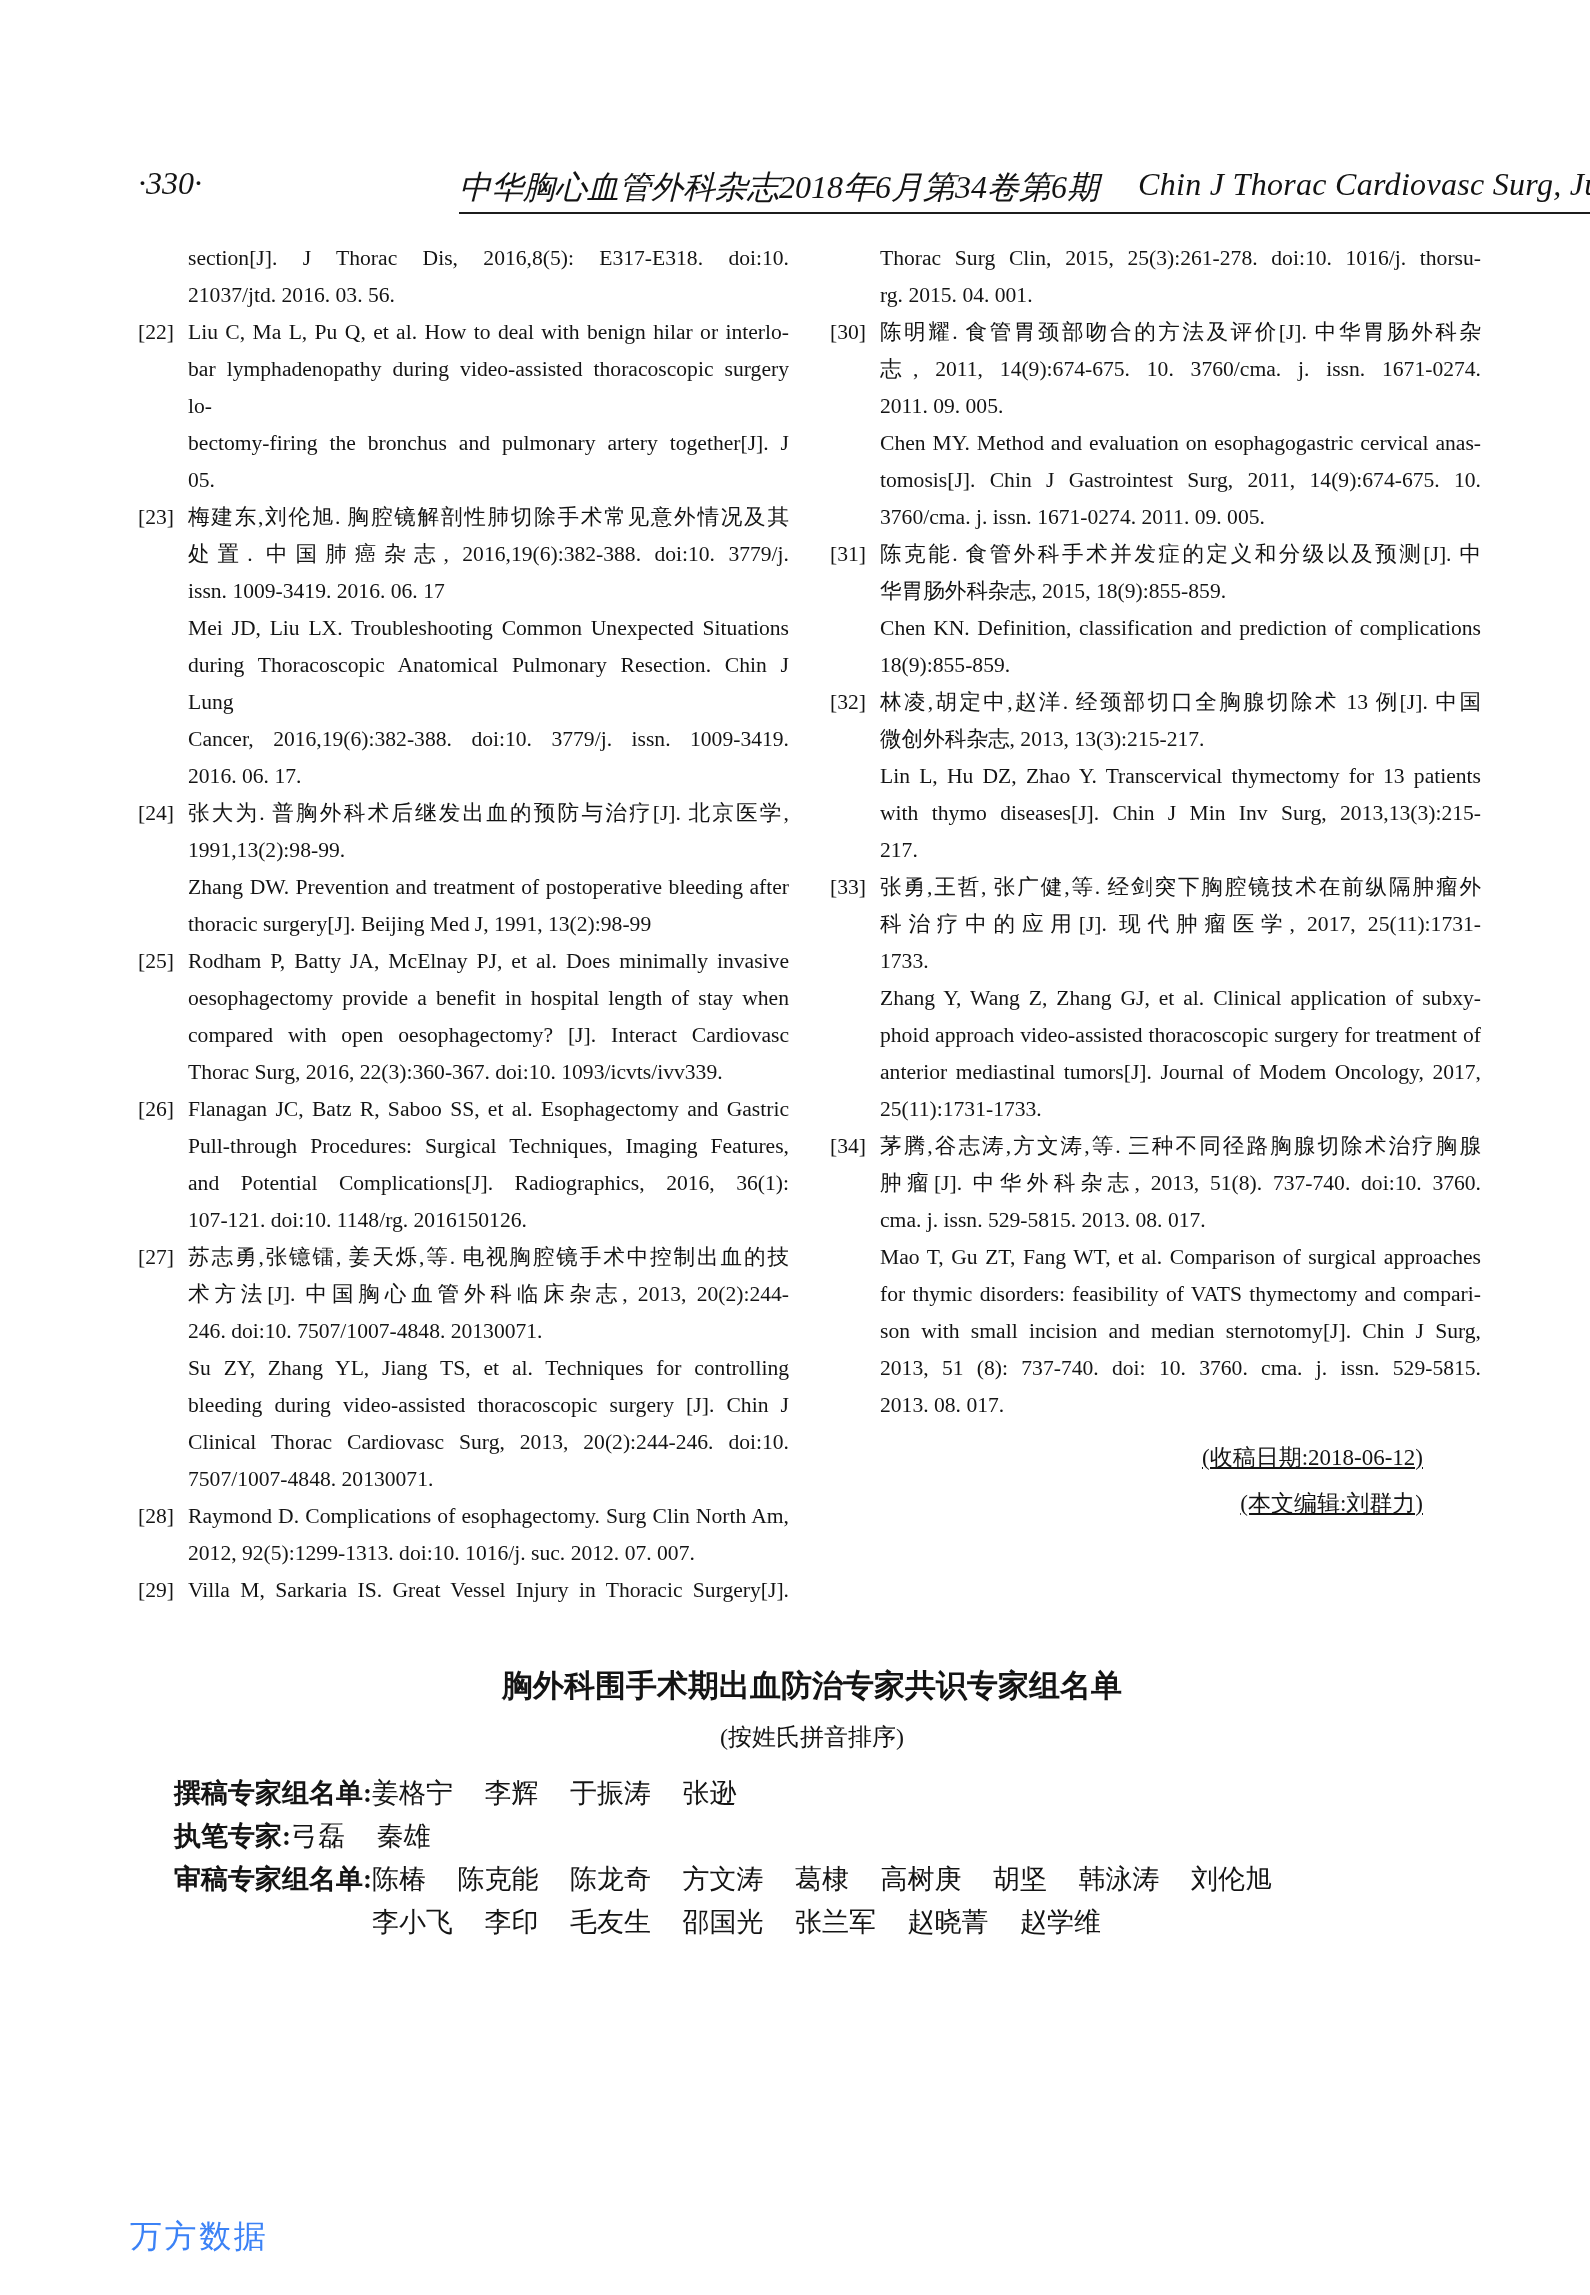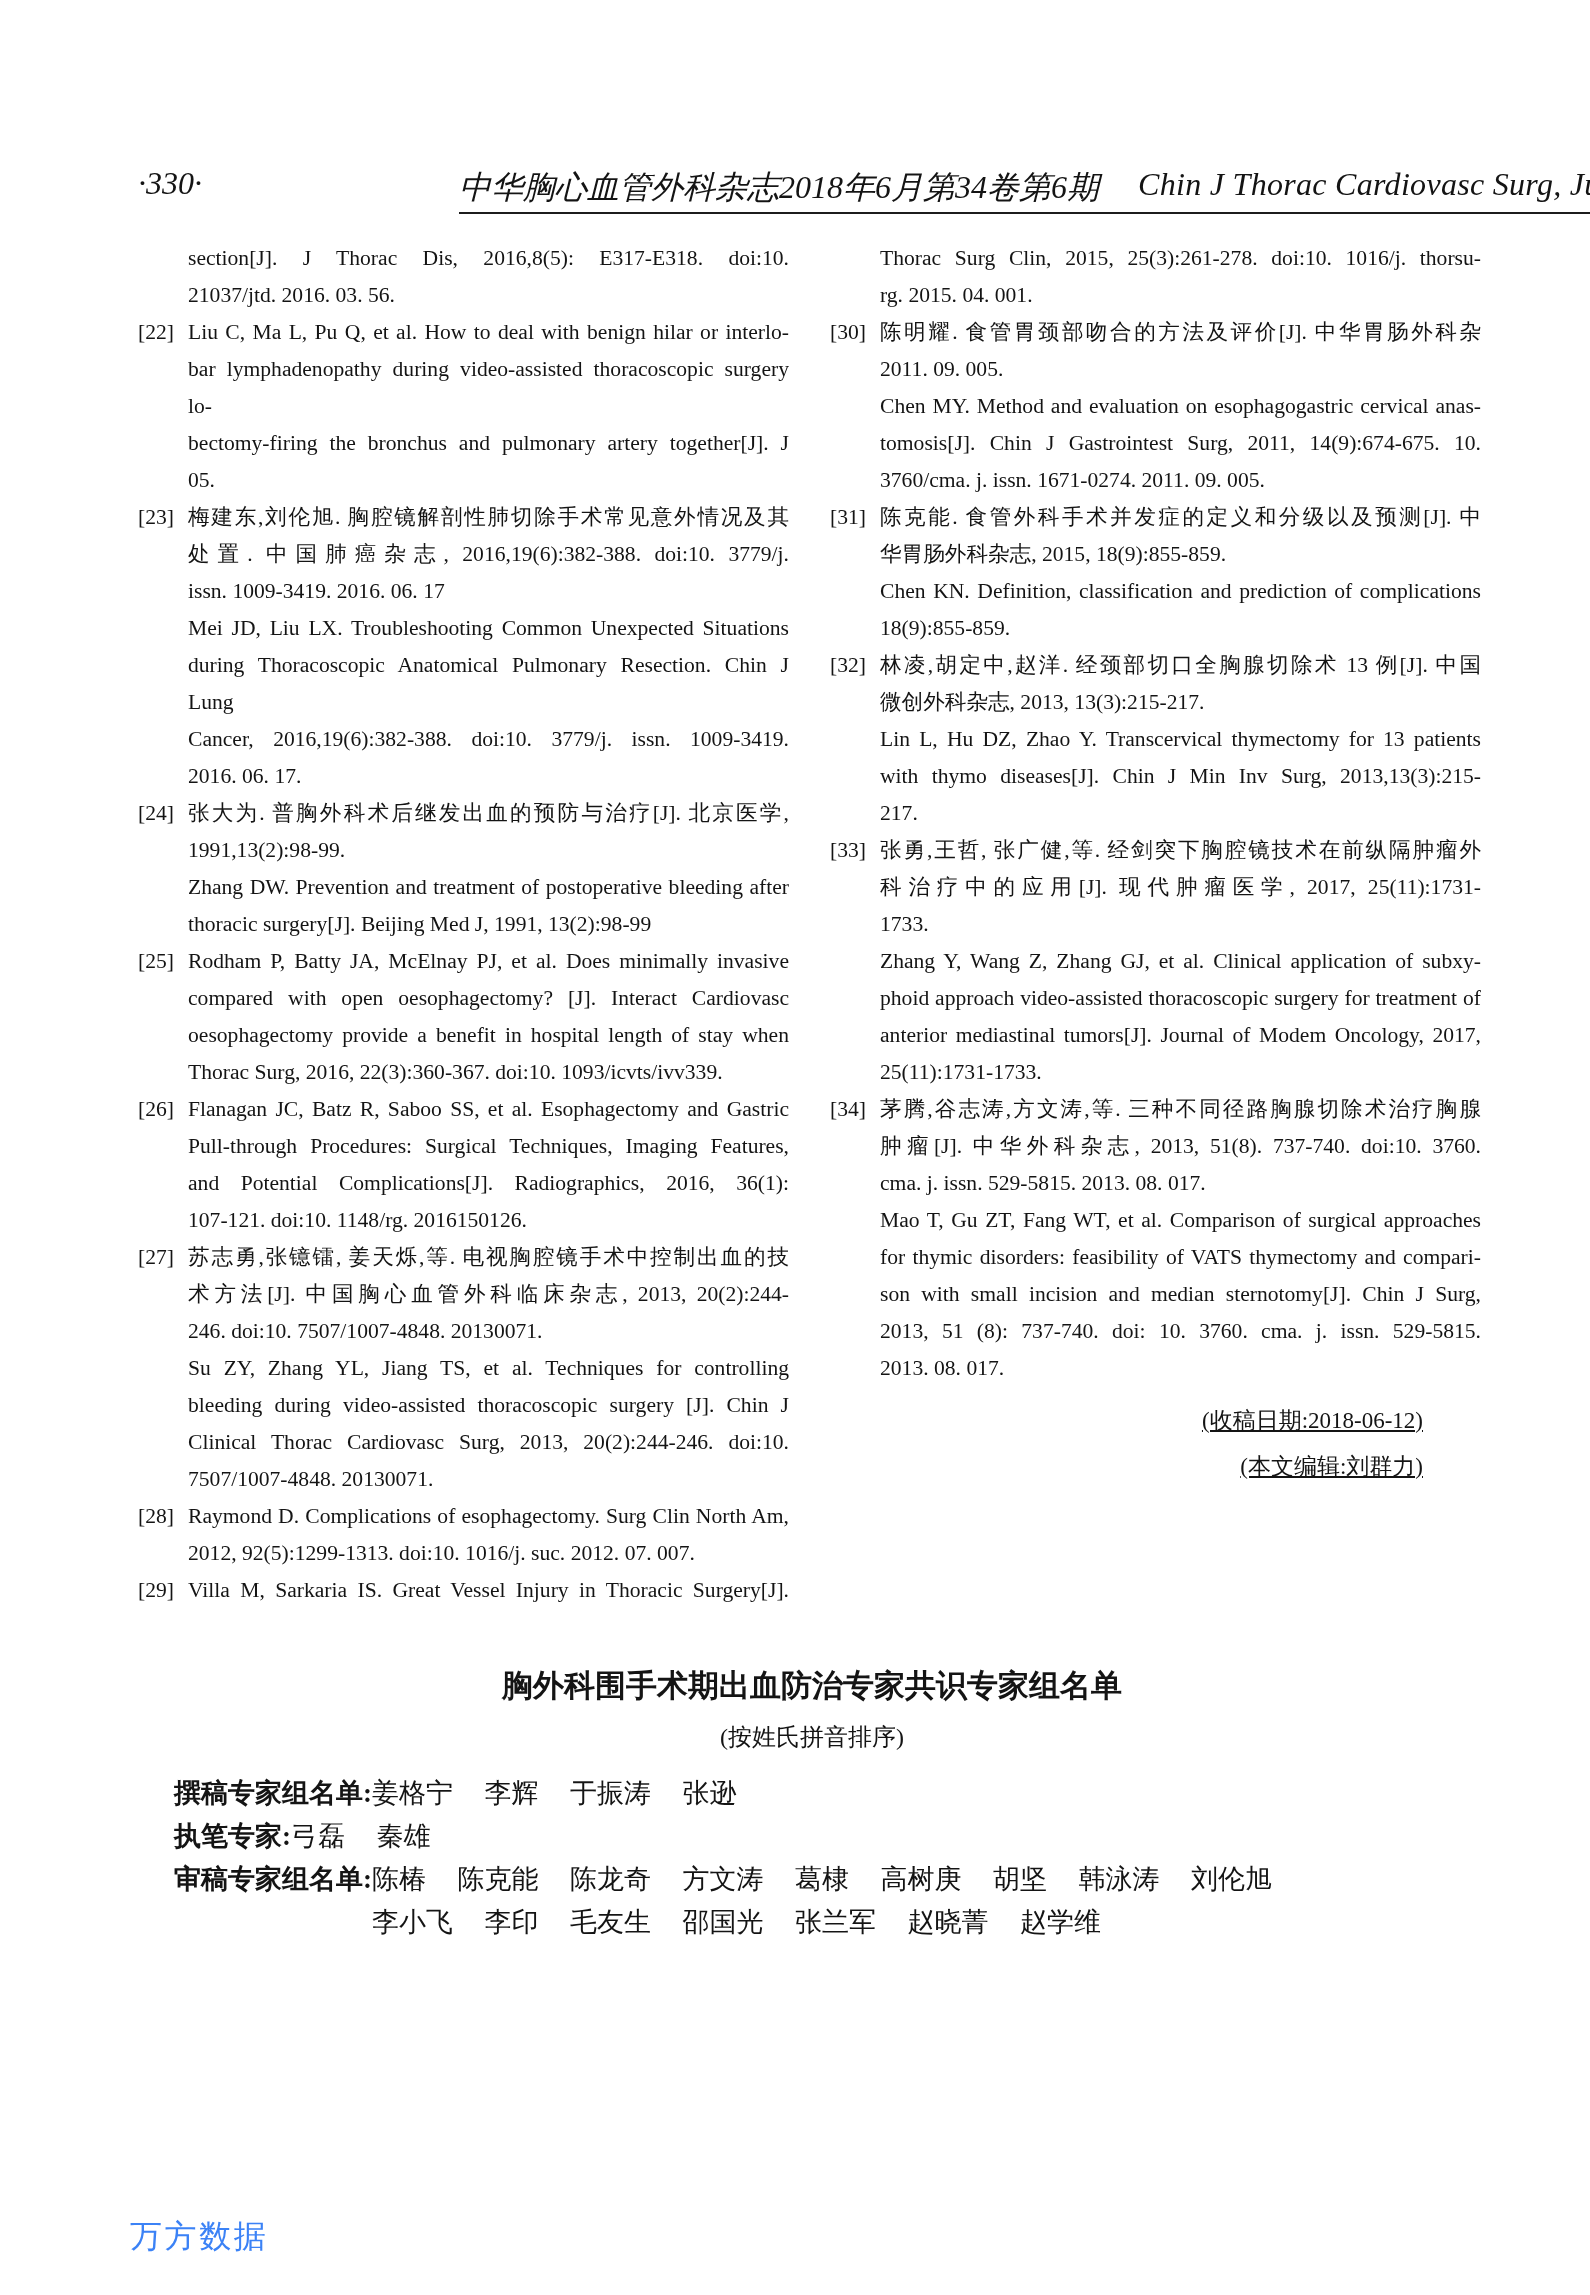--- a/index.html
+++ b/index.html
@@ -118,22 +118,22 @@
         </div>
         <div class="ref-para">
           <div class="ref-line">Zhang DW. Prevention and treatment of postoperative bleeding after</div>
           <div class="ref-line last">thoracic surgery[J]. Beijing Med J, 1991, 13(2):98-99</div>
         </div>
       </div>
       <div class="ref">
         <span class="ref-num">[25]</span>
         <div class="ref-para">
           <div class="ref-line">Rodham P, Batty JA, McElnay PJ, et al. Does minimally invasive</div>
+          <div class="ref-line">oesophagectomy provide a benefit in hospital length of stay when</div>
           <div class="ref-line">compared with open oesophagectomy? [J]. Interact Cardiovasc</div>
-          <div class="ref-line">oesophagectomy provide a benefit in hospital length of stay when</div>
           <div class="ref-line last">Thorac Surg, 2016, 22(3):360-367. doi:10. 1093/icvts/ivv339.</div>
         </div>
       </div>
       <div class="ref">
         <span class="ref-num">[26]</span>
         <div class="ref-para">
           <div class="ref-line">Flanagan JC, Batz R, Saboo SS, et al. Esophagectomy and Gastric</div>
           <div class="ref-line">Pull-through Procedures: Surgical Techniques, Imaging Features,</div>
           <div class="ref-line">and Potential Complications[J]. Radiographics, 2016, 36(1):</div>
           <div class="ref-line last">107-121. doi:10. 1148/rg. 2016150126.</div>
@@ -172,20 +172,21 @@
   <div class="ref">
         <div class="ref-para">
           <div class="ref-line">Thorac Surg Clin, 2015, 25(3):261-278. doi:10. 1016/j. thorsu-</div>
           <div class="ref-line last">rg. 2015. 04. 001.</div>
         </div>
       </div>
       <div class="ref">
         <span class="ref-num">[30]</span>
         <div class="ref-para">
           <div class="ref-line">陈明耀. 食管胃颈部吻合的方法及评价[J]. 中华胃肠外科杂</div>
+          <div class="ref-line">志, 2011, 14(9):674-675. 10. 3760/cma. j. issn. 1671-0274.</div>
           <div class="ref-line last">2011. 09. 005.</div>
         </div>
         <div class="ref-para">
           <div class="ref-line">Chen MY. Method and evaluation on esophagogastric cervical anas-</div>
           <div class="ref-line">tomosis[J]. Chin J Gastrointest Surg, 2011, 14(9):674-675. 10.</div>
           <div class="ref-line last">3760/cma. j. issn. 1671-0274. 2011. 09. 005.</div>
         </div>
       </div>
       <div class="ref">
         <span class="ref-num">[31]</span>

